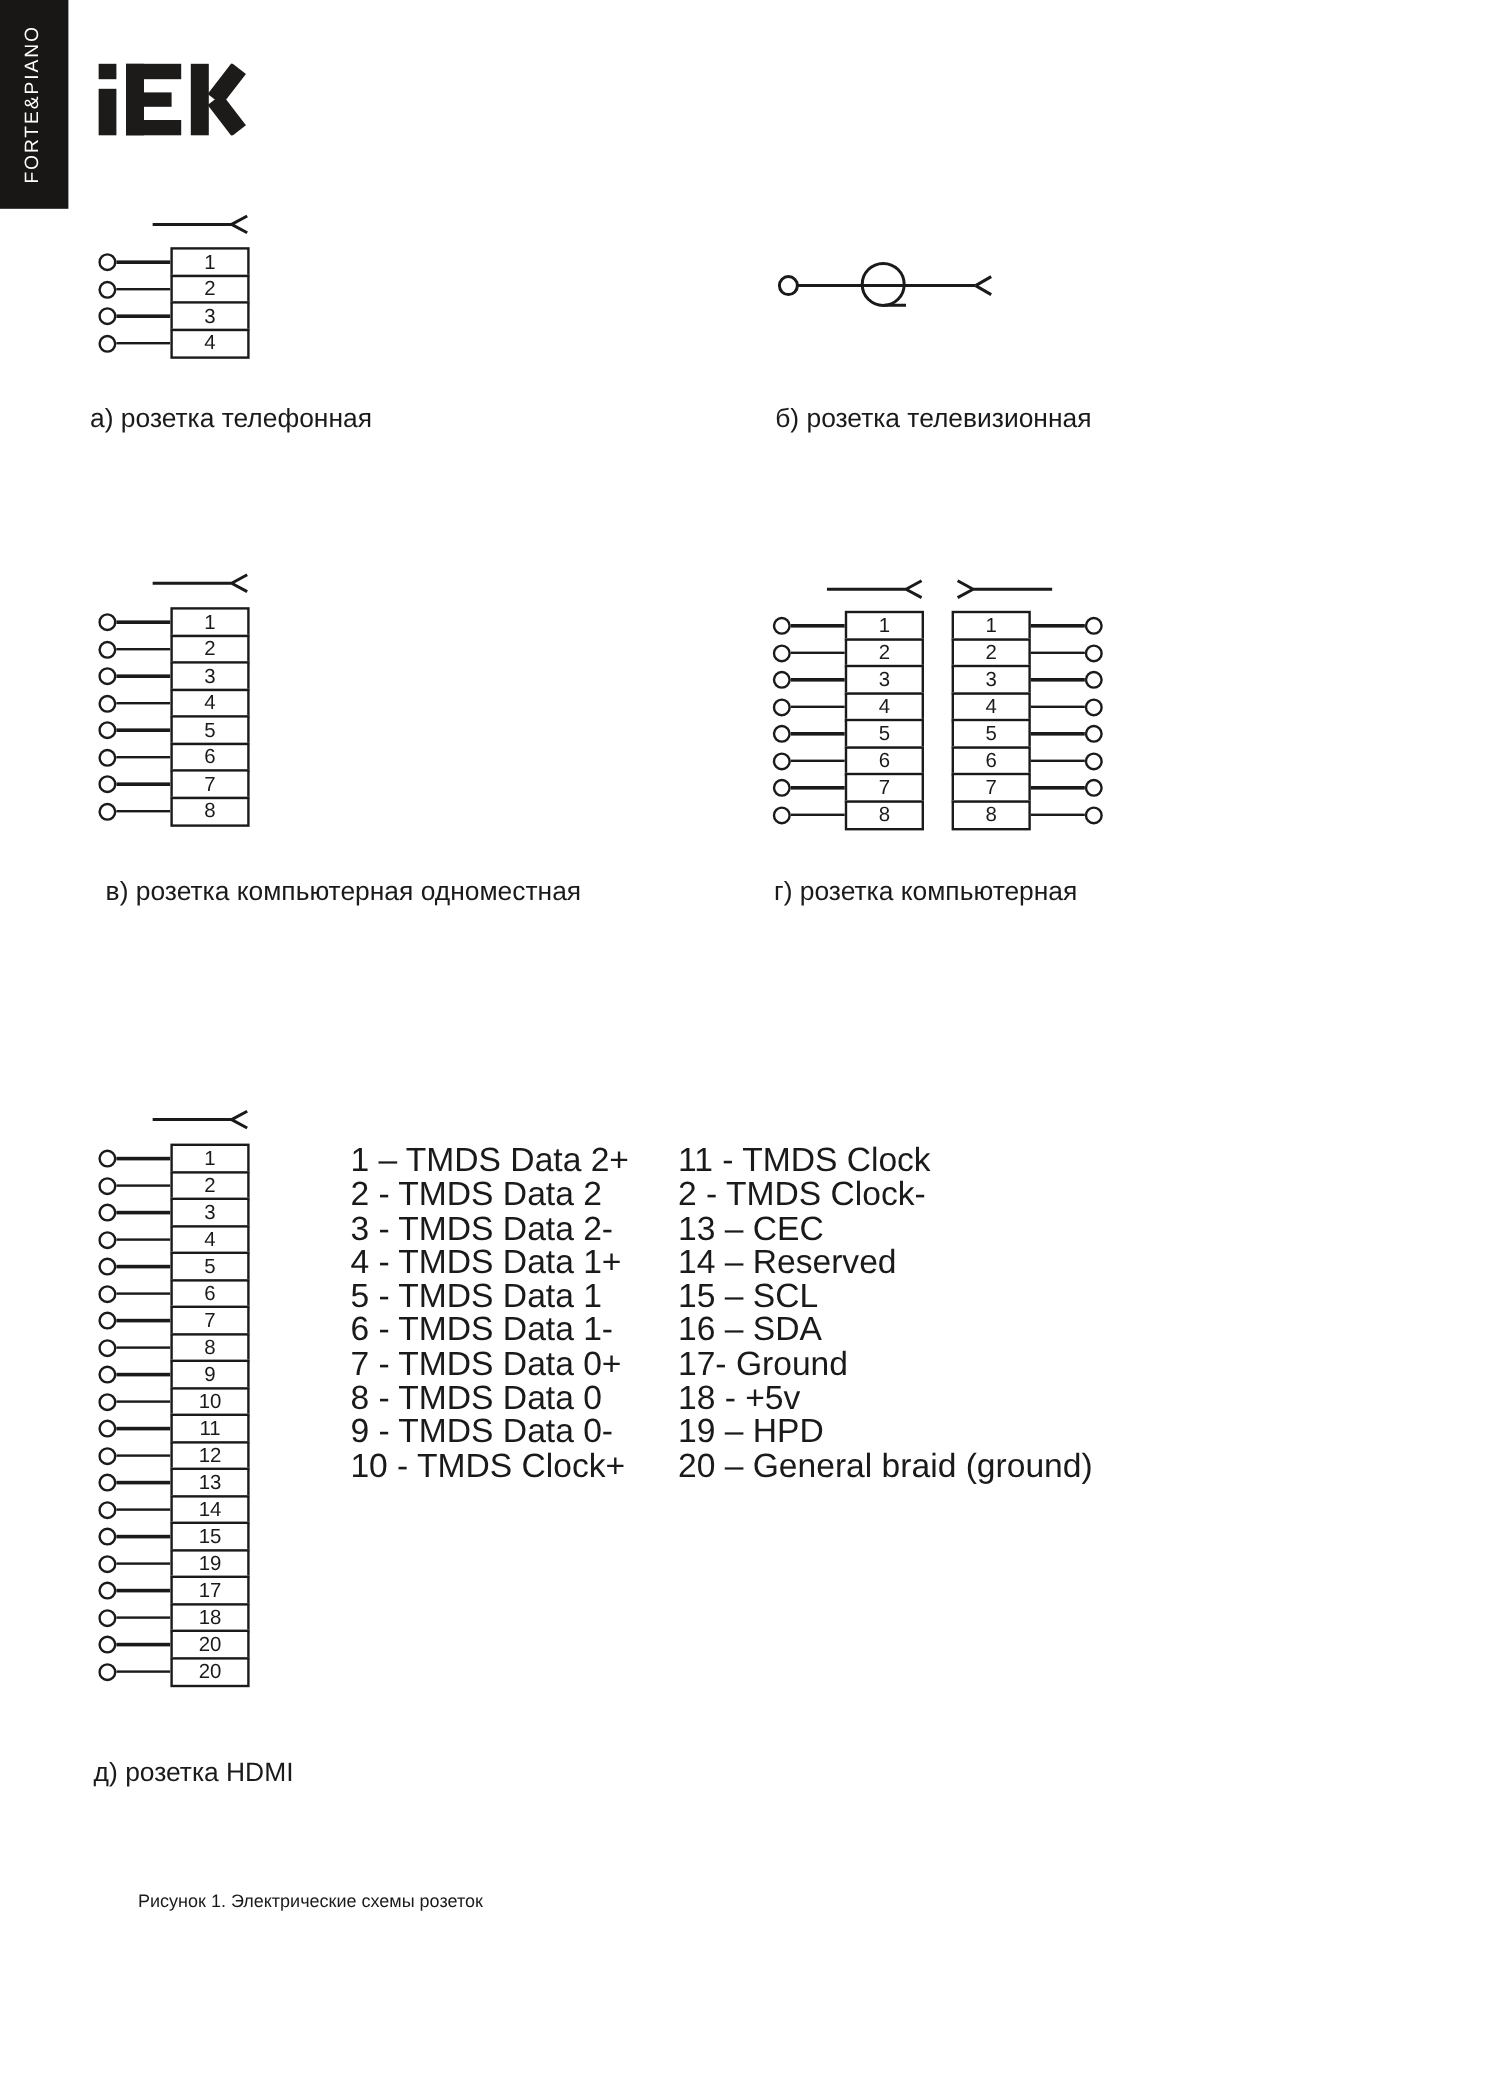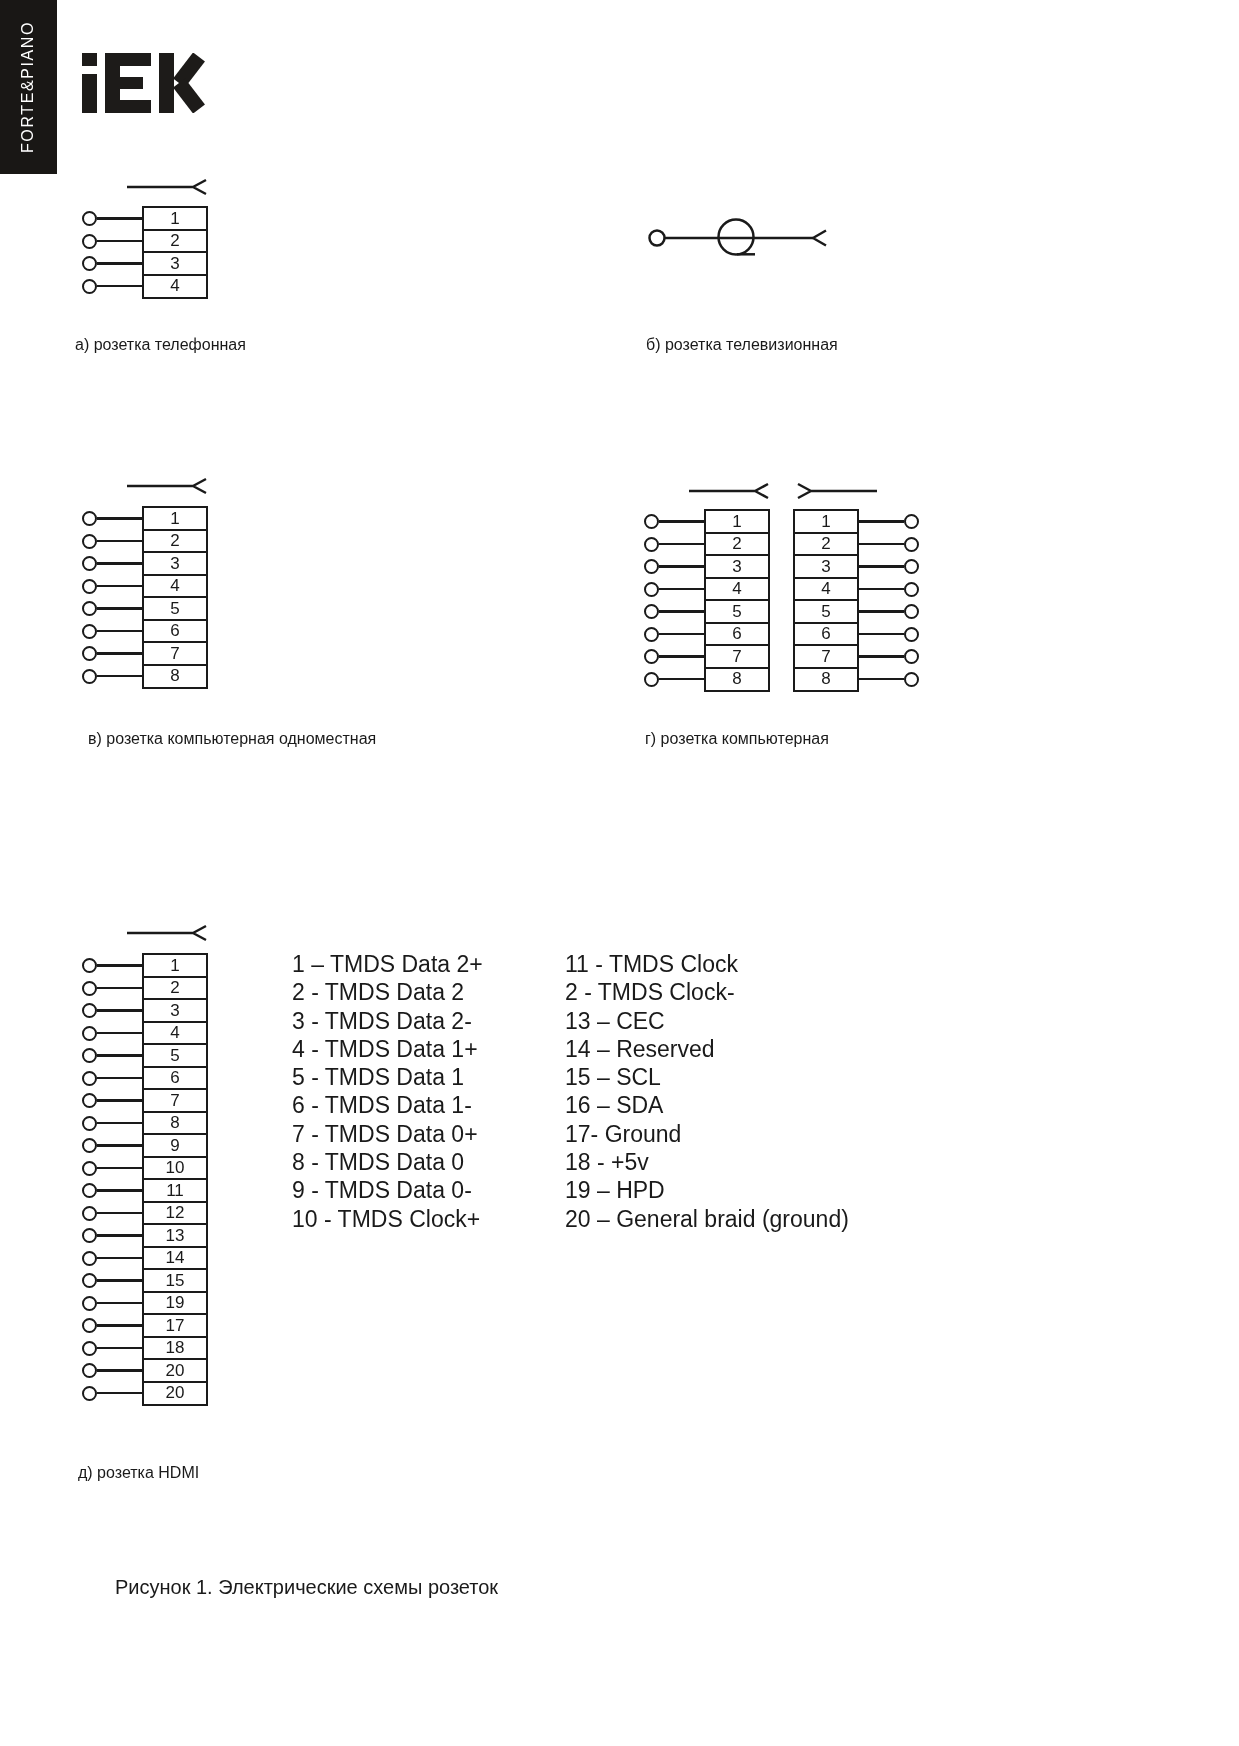--- a/index.html
+++ b/index.html
@@ -15,24 +15,24 @@
 
   
   .pin-rows { position:absolute; }
   .pin-row { display:flex; align-items:center; height:25px; margin-top:-2.5px; }
   .pin-rows .pin-row:first-child { margin-top:0; }
   .term { width:15px; height:15px; border:2.5px solid #1a1a1a; border-radius:50%; background:#fff; flex:none; }
   .wire { width:45px; height:2.5px; background:#1a1a1a; flex:none; }
   .cell { width:66px; height:25px; border:2.5px solid #1a1a1a; background:#fff; flex:none;
           display:flex; align-items:center; justify-content:center; font-size:17px; }
 
-  .caption { position:absolute; font-size:16px; white-space:nowrap; }
-  .fig-caption { position:absolute; font-size:20px; white-space:nowrap; }
-
-  .pin-list { position:absolute; font-size:23px; }
+  .caption { position:absolute; font-size:22px; white-space:nowrap; }
+  .fig-caption { position:absolute; font-size:15px; white-space:nowrap; }
+
+  .pin-list { position:absolute; font-size:28px; }
   .pin-list div { height:28.3px; white-space:nowrap; }
 
   svg { display:block; }
 </style>
 </head>
 <body>
 
 <div class="page">
 
   <div class="abs sidebar"></div>

